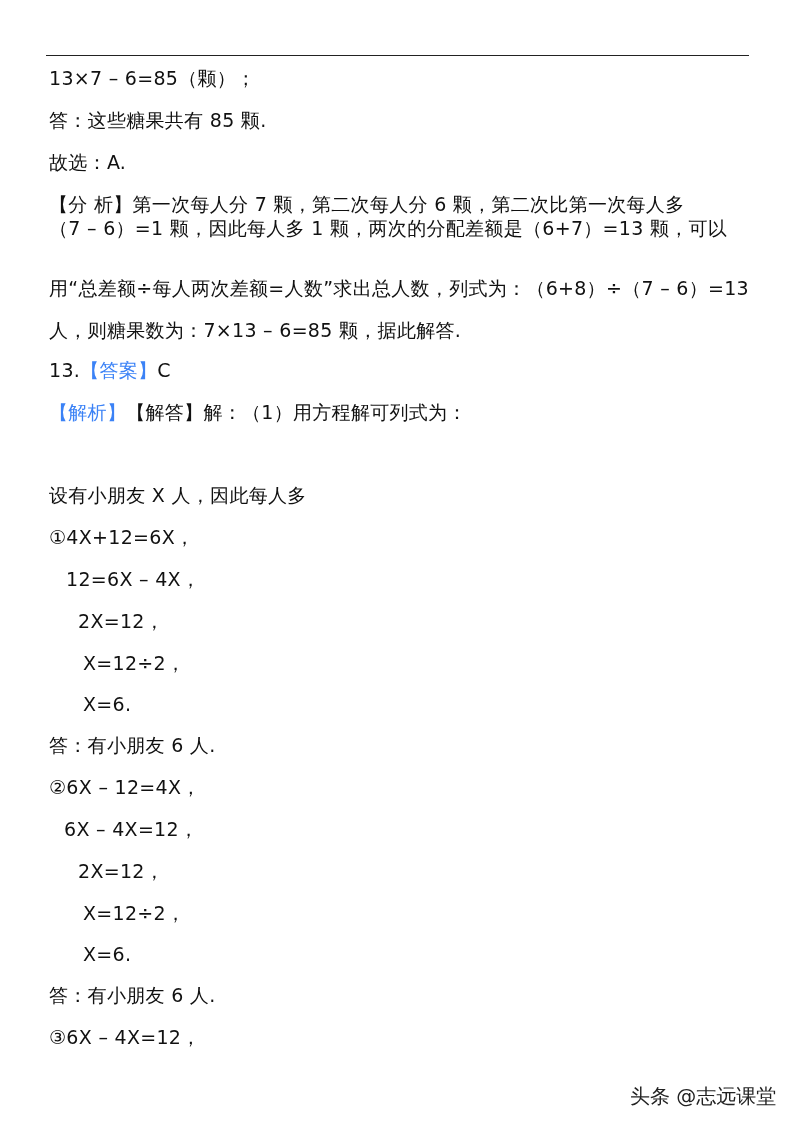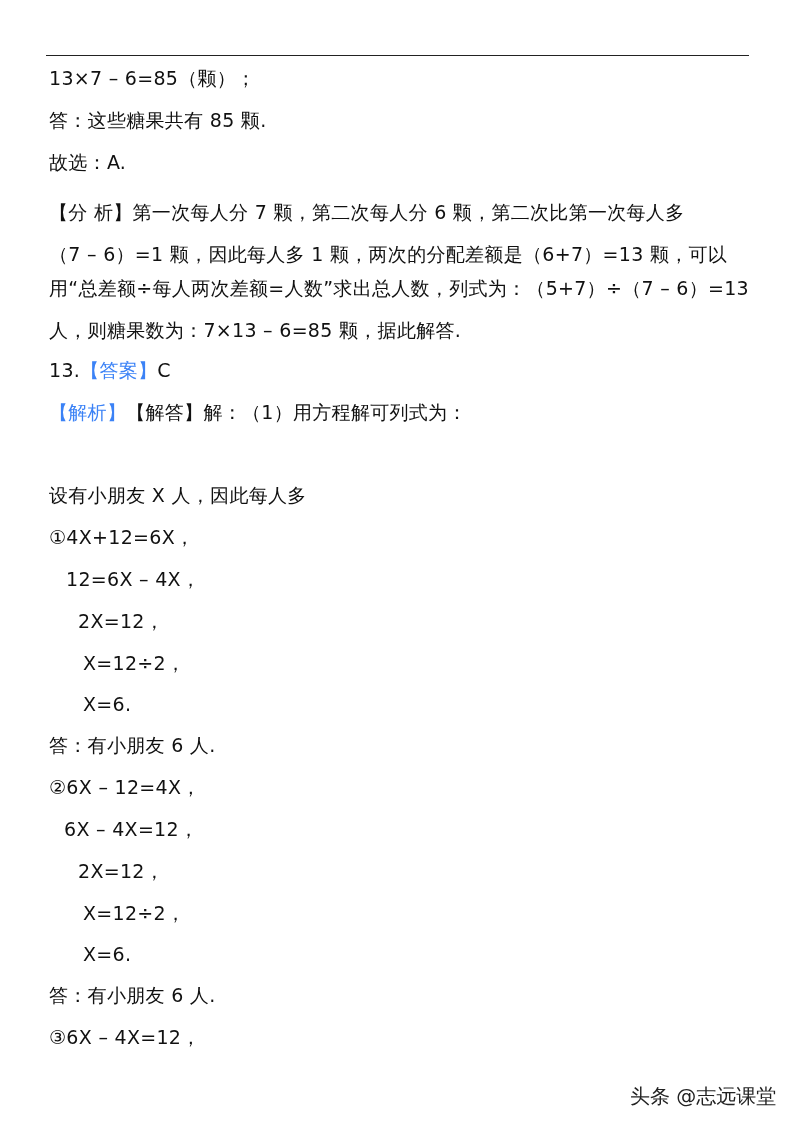--- a/index.html
+++ b/index.html
@@ -12,23 +12,23 @@
                  text-shadow: 0 0 2px #fff, 0 0 3px #fff; font-family: "DejaVu Sans", sans-serif; }
   </style>
 </head>
 <body>
 
 <div class="rule"></div>
 
 <div class="line" style="top:66px">13×7 – 6=85（颗）；</div>
 <div class="line" style="top:108px">答：这些糖果共有 85 颗.</div>
 <div class="line" style="top:150px">故选：A.</div>
-<div class="line" style="top:200px">【分  析】第一次每人分 7 颗，第二次每人分 6 颗，第二次比第一次每人多</div>
-<div class="line" style="top:242px">（7 – 6）=1 颗，因此每人多 1 颗，两次的分配差额是（6+7）=13 颗，可以</div>
-<div class="line" style="top:276px">用“总差额÷每人两次差额=人数”求出总人数，列式为：（5+7）÷（7 – 6）=13</div>
+<div class="line" style="top:192px">【分  析】第一次每人分 7 颗，第二次每人分 6 颗，第二次比第一次每人多</div>
+<div class="line" style="top:216px">（7 – 6）=1 颗，因此每人多 1 颗，两次的分配差额是（6+7）=13 颗，可以</div>
+<div class="line" style="top:276px">用“总差额÷每人两次差额=人数”求出总人数，列式为：（6+8）÷（7 – 6）=13</div>
 <div class="line" style="top:318px">人，则糖果数为：7×13 – 6=85 颗，据此解答.</div>
 
 <div class="line" style="top:358px">
   <span>13.</span><span class="blue">【答案】</span><span>C</span>
 </div>
 <div class="line" style="top:400px">
   <span class="blue">【解析】</span><span>【解答】解：（1）用方程解可列式为：</span>
 </div>
 
 <div class="line" style="top:483px">设有小朋友 X 人，因此每人多</div>

